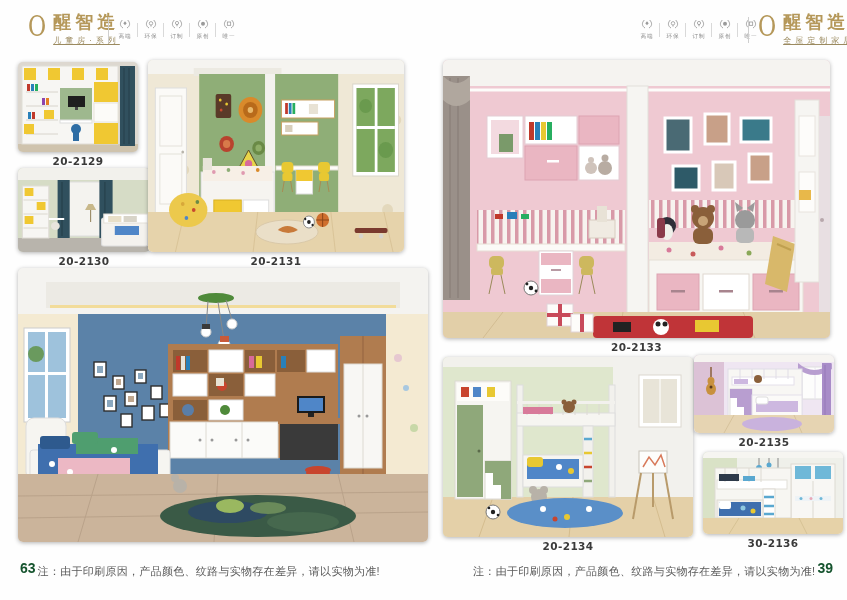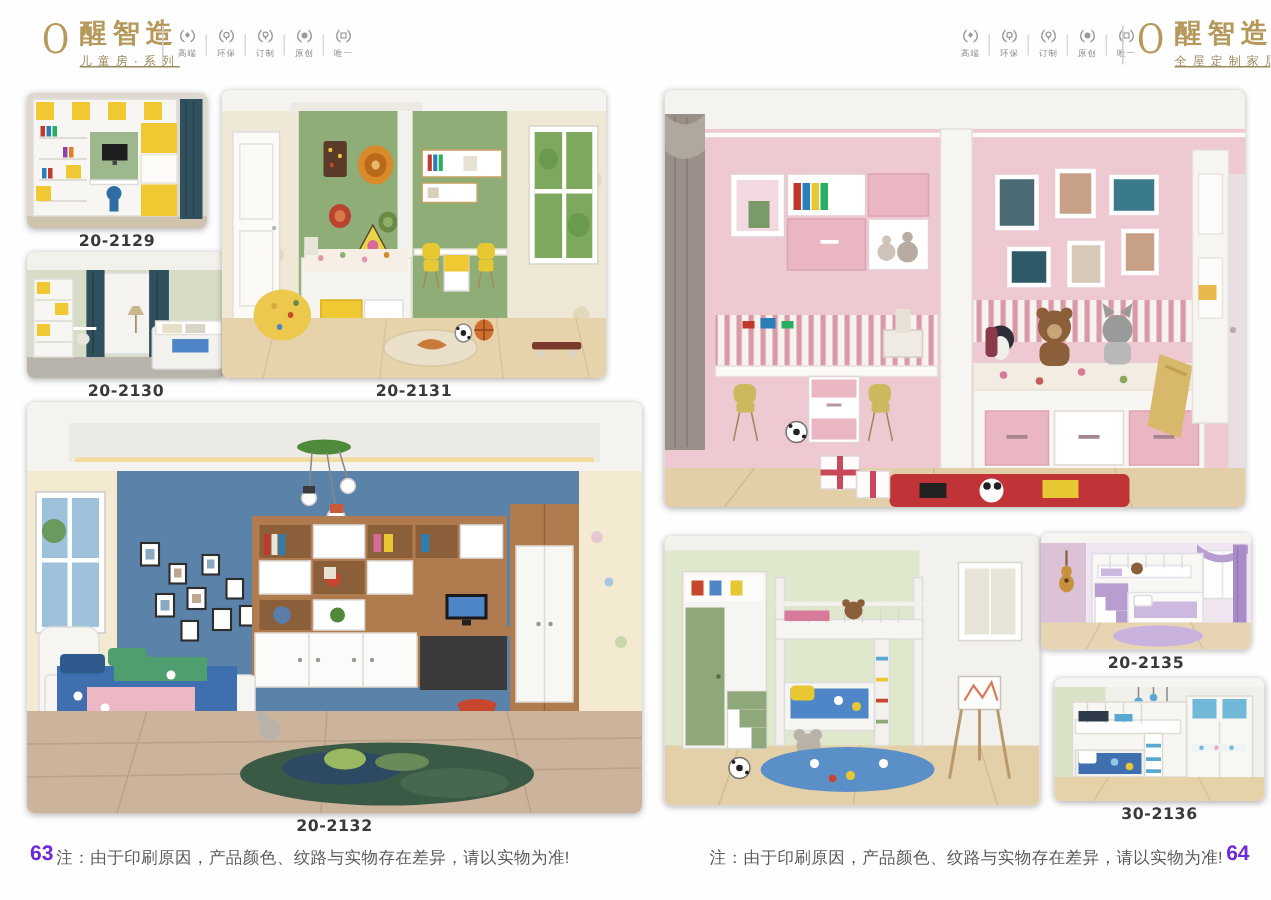--- a/index.html
+++ b/index.html
@@ -22,21 +22,21 @@
   .vrule { position:absolute; width:1px; background:#cfcfcf; }
 
   
   figure.photo { position:absolute; }
   .photo .img { width:100%; border-radius:5px; overflow:hidden; box-shadow:0 1px 4px rgba(0,0,0,.30); background:#e8e8e6; }
   .photo .img svg { display:block; width:100%; height:100%; }
   .photo figcaption { text-align:center; font-size:10.5px; font-weight:700; color:#3a3a3a; letter-spacing:.4px; margin-top:3px; font-family:"DejaVu Sans", sans-serif; }
 
   
   .footer { position:absolute; display:flex; align-items:flex-start; gap:2px; }
-  .footer .pageno { font-size:14px; font-weight:700; color:#6d28d9; line-height:1; }
+  .footer .pageno { font-size:14px; font-weight:700; color:#14532d; line-height:1; }
   .footer .note { font-size:11px; color:#5a5a5a; letter-spacing:.3px; margin-top:3px; white-space:nowrap; }
 </style>
 </head>
 <body>
 
 <div class="sheet">
 
   <div class="brand" style="left:26px;top:13px;">
     <span class="mark">O</span>
     <span class="txt">
@@ -419,21 +419,20 @@
           <line x1="320" y1="206" x2="336" y2="274" stroke="#b9a28a"></line>
         <ellipse cx="240" cy="248" rx="98" ry="21" fill="#3a5a46"></ellipse>
           <ellipse cx="210" cy="244" rx="40" ry="11" fill="#2e4a62"></ellipse>
           <ellipse cx="285" cy="254" rx="36" ry="10" fill="#46684e"></ellipse>
           <ellipse cx="250" cy="240" rx="18" ry="6" fill="#6a8a5a"></ellipse>
         <circle cx="162" cy="218" r="7" fill="#b8b2a8"></circle>
           <circle cx="157" cy="210" r="4" fill="#b8b2a8"></circle>
           <ellipse cx="212" cy="238" rx="14" ry="7" fill="#9ab860"></ellipse>
       </svg>
     </div>
-    <figcaption>20-2132</figcaption>
   </figure>
 
   <figure class="photo" style="left:443px;top:60px;width:387px;">
     <div class="img" style="height:278px;">
       <svg viewBox="0 0 387 278" preserveAspectRatio="none">
         <defs>
           <pattern id="ws2133" width="8" height="10" patternUnits="userSpaceOnUse">
             <rect width="8" height="10" fill="#f7f3ef"></rect>
               <rect width="3.5" height="10" fill="#d89aa8"></rect>
           </pattern>
@@ -539,20 +538,21 @@
           <circle cx="222" cy="264" r="2.5" fill="#222"></circle>
           <rect x="252" y="260" width="24" height="12" fill="#e8c832"></rect>
           <rect x="170" y="262" width="18" height="10" fill="#222"></rect>
         <rect x="104" y="244" width="26" height="22" fill="#fdfcfa" stroke="#e0d4d8"></rect>
           <rect x="115" y="244" width="4" height="22" fill="#c84a5a"></rect>
           <rect x="104" y="253" width="26" height="4" fill="#c84a5a"></rect>
         <rect x="128" y="254" width="22" height="18" fill="#fdfcfa" stroke="#e0d4d8"></rect>
           <rect x="137" y="254" width="4" height="18" fill="#c84a5a"></rect>
       </svg>
     </div>
+    <figcaption>20-2133</figcaption>
   </figure>
 
   <figure class="photo" style="left:443px;top:357px;width:250px;">
     <div class="img" style="height:180px;">
       <svg viewBox="0 0 250 180" preserveAspectRatio="none">
         <rect width="250" height="180" fill="#dfe7cd"></rect>
         <rect width="250" height="10" fill="#f2f1ec"></rect>
         <rect x="170" width="80" height="180" fill="#f2f1ed"></rect>
         <rect x="196" y="18" width="42" height="52" fill="#ffffff" stroke="#dcd8d0"></rect>
           <rect x="200" y="22" width="34" height="44" fill="#e8e4d8"></rect>
@@ -609,20 +609,21 @@
           <circle cx="50" cy="155" r="2.2" fill="#222"></circle>
           <circle cx="46" cy="151" r="1.3" fill="#222"></circle>
           <circle cx="55" cy="158" r="1.3" fill="#222"></circle>
         <rect x="196" y="94" width="28" height="22" fill="#fdfdfb" stroke="#c8c4ba"></rect>
           <path d="M200 110 L206 100 L212 108 L218 98 L222 110" stroke="#d87a5a" fill="none" stroke-width="1.5"></path>
         <line x1="198" y1="116" x2="190" y2="162" stroke="#b89a6a" stroke-width="2"></line>
           <line x1="222" y1="116" x2="230" y2="162" stroke="#b89a6a" stroke-width="2"></line>
           <line x1="210" y1="116" x2="210" y2="150" stroke="#b89a6a" stroke-width="2"></line>
       </svg>
     </div>
+    <figcaption>20-2134</figcaption>
   </figure>
 
   <figure class="photo" style="left:694px;top:355px;width:140px;">
     <div class="img" style="height:78px;">
       <svg viewBox="0 0 140 78" preserveAspectRatio="none">
         <rect width="140" height="78" fill="#efe6f2"></rect>
         <rect width="30" height="62" fill="#dcc2d6"></rect>
         <rect width="140" height="7" fill="#f6f4f1"></rect>
         <ellipse cx="17" cy="34" rx="5" ry="6" fill="#c8913e"></ellipse>
           <ellipse cx="17" cy="26" rx="3.5" ry="4" fill="#c8913e"></ellipse>
@@ -702,16 +703,16 @@
     </div>
     <figcaption>30-2136</figcaption>
   </figure>
 
   <div class="footer" style="left:20px;top:561px;">
     <span class="pageno">63</span>
     <span class="note">注：由于印刷原因，产品颜色、纹路与实物存在差异，请以实物为准!</span>
   </div>
   <div class="footer" style="right:14px;top:561px;">
     <span class="note">注：由于印刷原因，产品颜色、纹路与实物存在差异，请以实物为准!</span>
-    <span class="pageno">64</span>
+    <span class="pageno">39</span>
   </div>
 
 </div>
 
 </body></html>

